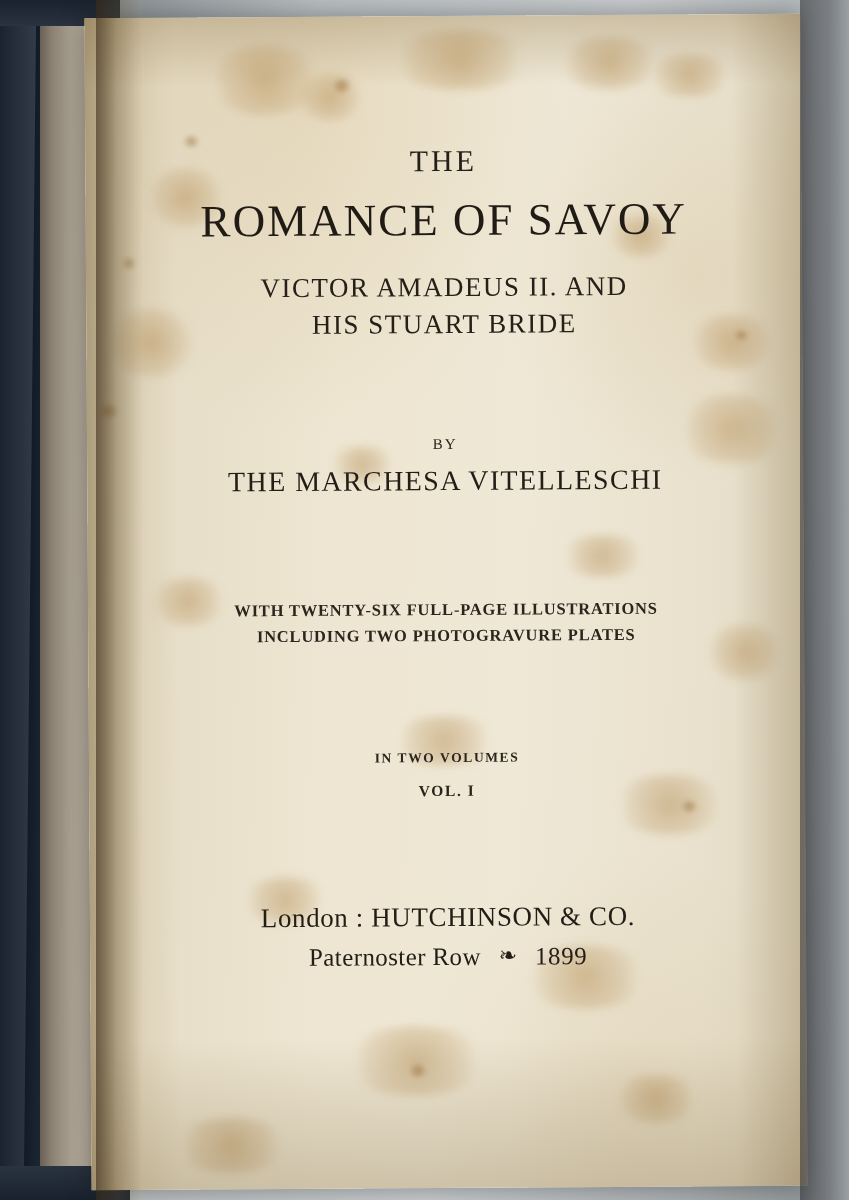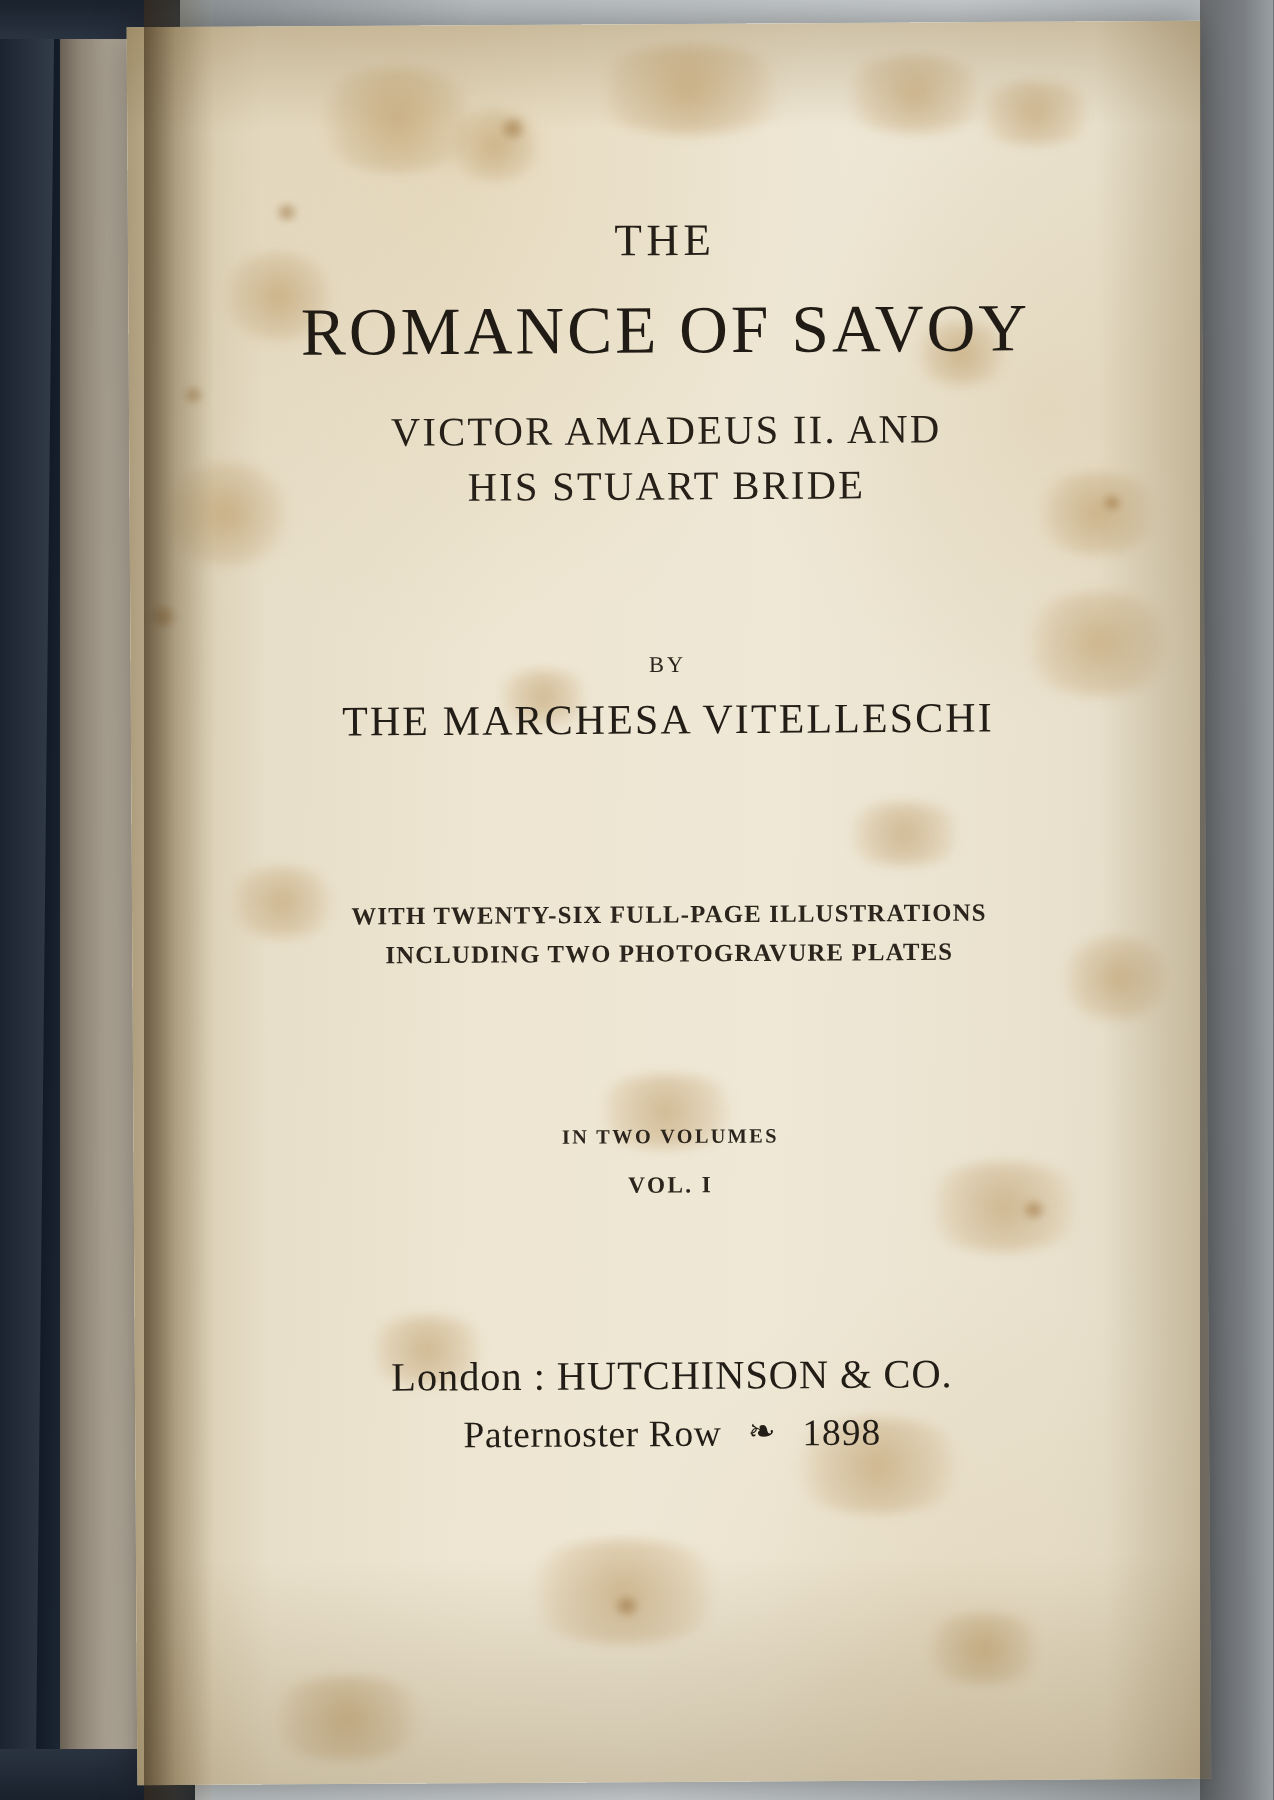--- a/index.html
+++ b/index.html
@@ -274,21 +274,21 @@
         </div>
 
         <div class="t-vols">IN TWO VOLUMES</div>
         <div class="t-vol">VOL. I</div>
 
         <div class="imprint">
           <div class="t-pub">London : HUTCHINSON &amp; CO.</div>
           <div class="imprint-line2">
             <span class="t-row">Paternoster Row</span>
             <span class="orn">❧</span>
-            <span class="t-year">1898</span>
+            <span class="t-year">1899</span>
           </div>
         </div>
       </div>
 
       <div class="bottom-curl"></div>
     </div>
   </div>
 
   <div class="gutter-shadow"></div>
   <div class="right-shadow-outer"></div>

